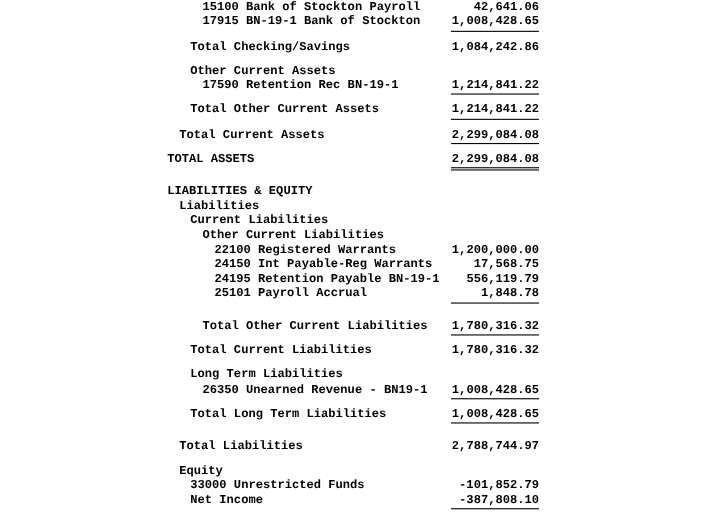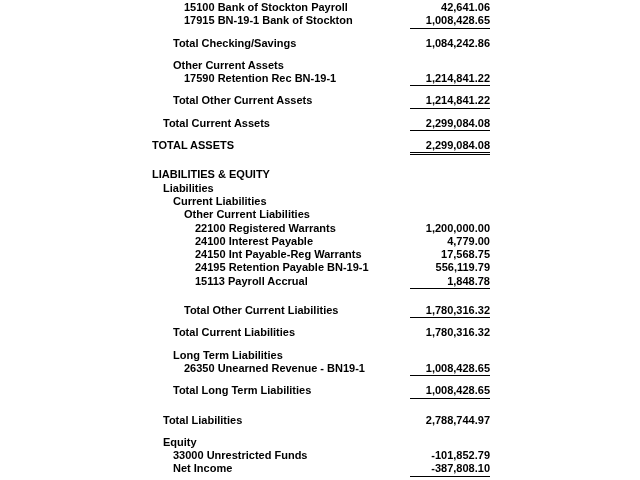--- a/index.html
+++ b/index.html
@@ -6,21 +6,21 @@
     margin: 0;
     padding: 0;
     background: #ffffff;
   }
   .page {
     position: relative;
     width: 640px;
     height: 480px;
     overflow: hidden;
     background: #ffffff;
-    font-family: Liberation Sans, sans-serif;
+    font-family: Liberation Mono, monospace;
     font-weight: bold;
     font-size: 11px;
     color: #000000;
     box-sizing: border-box;
     padding-top: 1px;
   }
   .row {
     position: relative;
     height: 13.3px;
     line-height: 13.3px;
@@ -109,37 +109,33 @@
   <div class="row ind3">
     <span class="label">Other Current Liabilities</span>
 
   </div>
 
   <div class="row ind4">
     <span class="label">22100 Registered Warrants</span>
     <span class="amount">1,200,000.00</span>
   </div>
 
-  <div class="row ind4">
-    <span class="label">24100 Interest Payable</span>
-    <span class="amount">4,779.00</span>
-  </div>
 
   <div class="row ind4">
     <span class="label">24150 Int Payable-Reg Warrants</span>
     <span class="amount">17,568.75</span>
   </div>
 
   <div class="row ind4">
     <span class="label">24195 Retention Payable BN-19-1</span>
     <span class="amount">556,119.79</span>
   </div>
 
   <div class="row ind4">
-    <span class="label">15113 Payroll Accrual</span>
+    <span class="label">25101 Payroll Accrual</span>
     <span class="amount rule">1,848.78</span>
   </div>
 
   <div class="row ind3 gap-lg">
     <span class="label">Total Other Current Liabilities</span>
     <span class="amount rule">1,780,316.32</span>
   </div>
 
   <div class="row ind2 gap">
     <span class="label">Total Current Liabilities</span>

